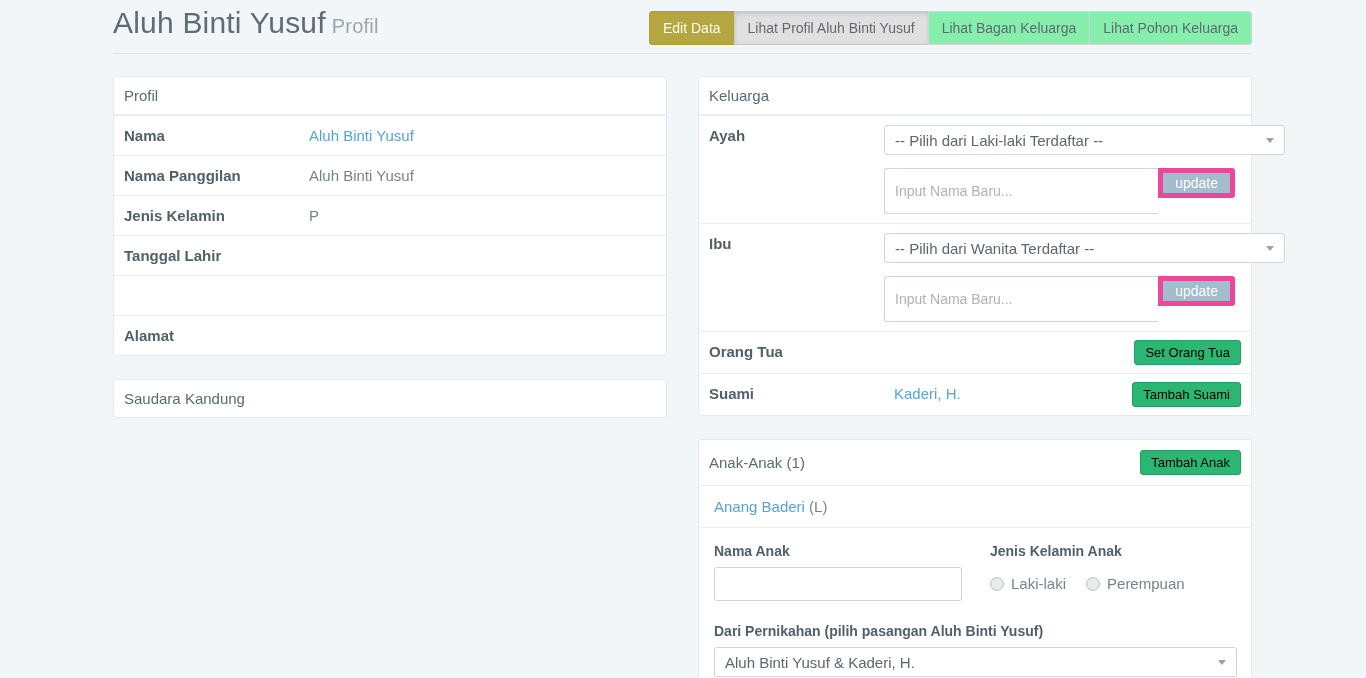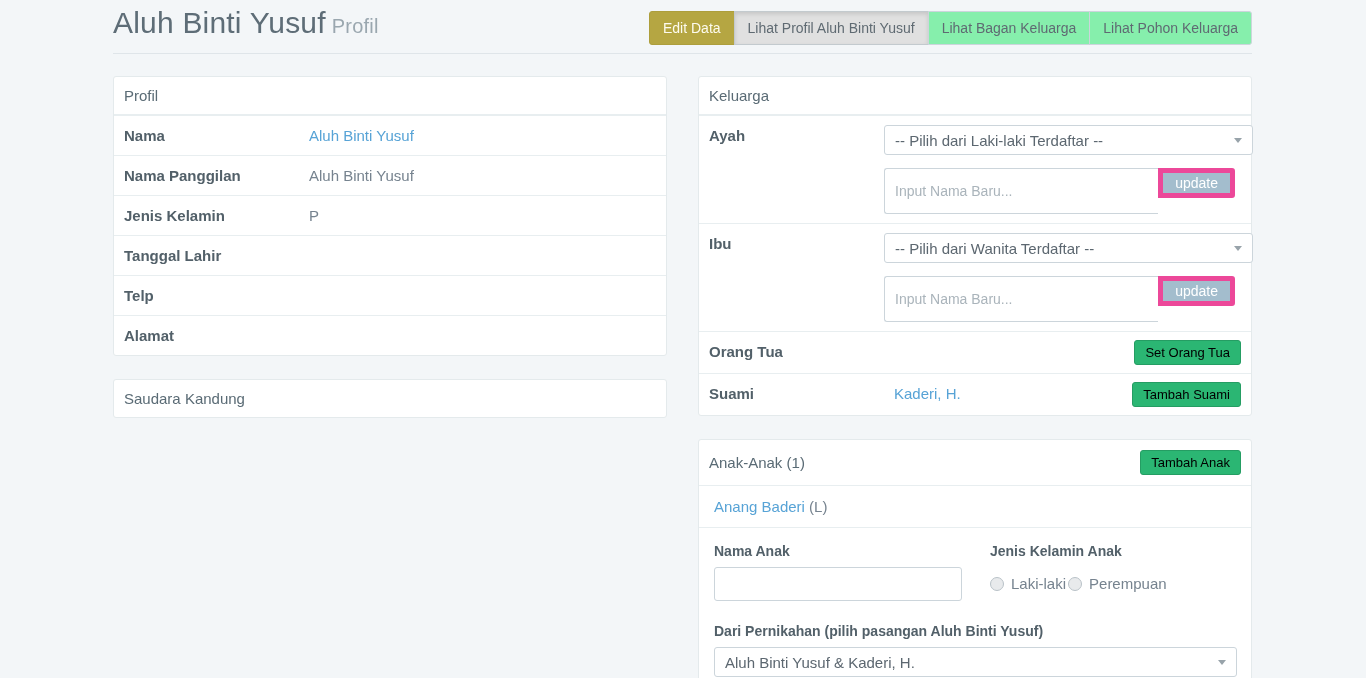--- a/index.html
+++ b/index.html
@@ -44,21 +44,21 @@
   .tlabel { width: 185px; flex: 0 0 185px; padding: 10px; font-weight: bold; color: #526069; line-height: 19px; }
   .tvalue { flex: 1; padding: 10px; line-height: 19px; min-height: 39px; }
 
   a.link { color: #57a3d6; text-decoration: none; cursor: pointer; }
 
   
   .fam-cell { flex: 1; padding: 9px 10px 9px 0; }
   .select-box {
     height: 30px; border: 1px solid #ccd5db; border-radius: 3px; background: #fff;
     display: flex; align-items: center; padding: 0 10px; color: #5c6770; cursor: pointer;
-    position: relative; width: 369px;
+    position: relative; width: 401px;
   }
   .select-box .caret {
     position: absolute; right: 10px; top: 12px; width: 0; height: 0;
     border-left: 4px solid transparent; border-right: 4px solid transparent;
     border-top: 5px solid #98a3aa;
   }
   .input-group { display: flex; width: 351px; margin-top: 13px; }
   .input-group input {
     flex: 1; height: 46px; border: 1px solid #ccd5db; border-right: none;
     border-radius: 3px 0 0 3px; padding: 0 10px; font-size: 14px; color: #5f6a72;
@@ -81,21 +81,21 @@
   .child-row { border-top: 1px solid #e8eef0; padding: 12px 15px; }
   .child-row .gender { color: #76838f; }
   .child-form { border-top: 1px solid #e8eef0; padding: 15px; }
   .form-grid { display: flex; }
   .form-col-left { width: 248px; flex: 0 0 248px; margin-right: 28px; }
   .form-label { font-weight: bold; color: #526069; font-size: 14px; display: block; margin-bottom: 8px; }
   .text-input {
     width: 248px; height: 34px; border: 1px solid #ccd5db; border-radius: 3px;
     padding: 0 10px; font-size: 14px; font-family: "Liberation Sans", sans-serif; outline: none;
   }
-  .radio-row { margin-top: 16px; display: flex; align-items: center; gap: 2px; }
+  .radio-row { margin-top: 16px; display: flex; align-items: center; gap: 20px; }
   .radio-option { display: inline-flex; align-items: center; cursor: pointer; color: #76838f; }
   .radio-circle {
     width: 14px; height: 14px; border-radius: 50%; background: #e8eaec;
     border: 1px solid #b9c2c8; display: inline-block; margin-right: 7px;
   }
   .marriage-label { margin-top: 22px; margin-bottom: 8px; }
   .select-full { width: 523px; }
   .form-buttons { margin-top: 16px; display: flex; gap: 6px; }
   .btn-green.lg { font-size: 14px; padding: 7px 14px; }
   .btn-default {
@@ -140,21 +140,20 @@
         </div>
         <div class="trow">
           <div class="tlabel">Jenis Kelamin</div>
           <div class="tvalue">P</div>
         </div>
         <div class="trow">
           <div class="tlabel">Tanggal Lahir</div>
           <div class="tvalue"></div>
         </div>
         <div class="trow">
-          <div class="tlabel">Telp</div>
           <div class="tvalue"></div>
         </div>
         <div class="trow">
           <div class="tlabel">Alamat</div>
           <div class="tvalue"></div>
         </div>
       </div>
 
       <div class="panel">
         <div class="panel-heading">

